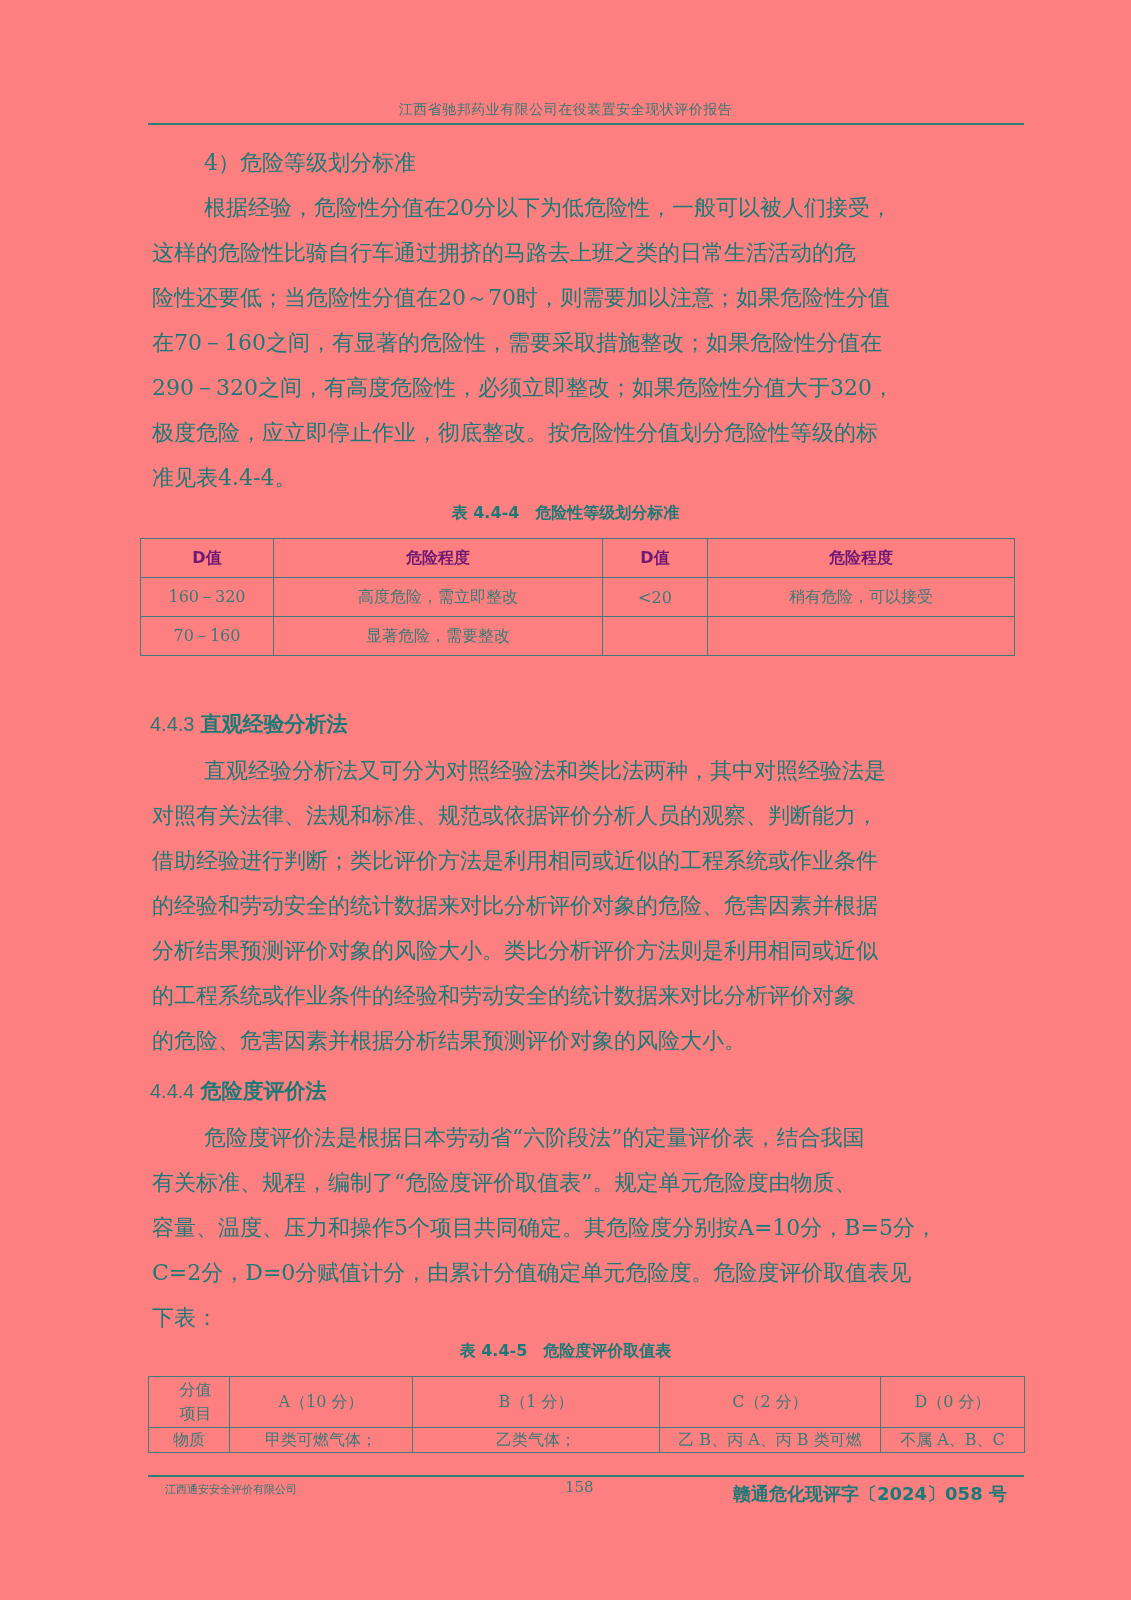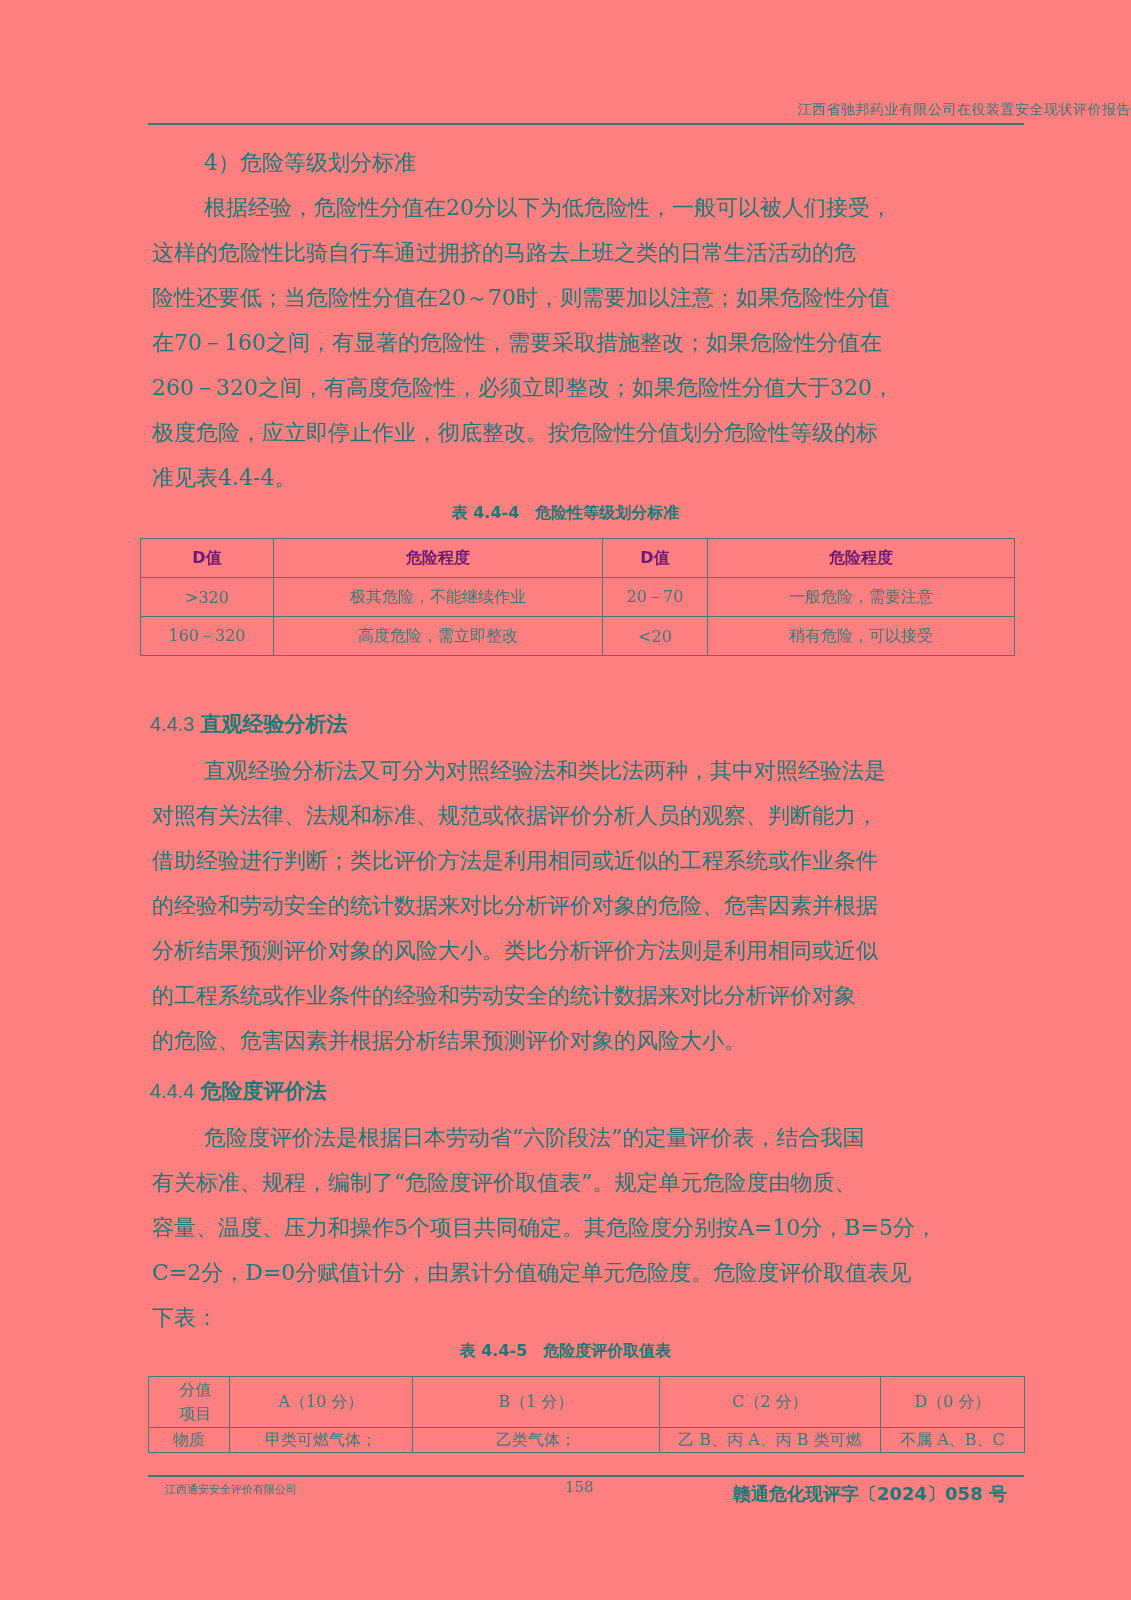--- a/index.html
+++ b/index.html
@@ -5,21 +5,21 @@
     html, body { margin: 0; padding: 0; }
     body {
       width: 1131px; height: 1600px;
       background: #fe7f7f;
       position: relative; overflow: hidden;
       font-family: "DejaVu Serif", "Liberation Serif", serif;
       color: #1b7a78;
     }
     .abs { position: absolute; }
     .header-title {
-      left: 0; width: 1131px; top: 101px; text-align: right;
+      left: 0; width: 1131px; top: 101px; text-align: center;
       font-size: 14px; color: #3a7775; letter-spacing: 0.5px;
       font-family: "DejaVu Sans", sans-serif;
     }
     .rule { left: 148px; width: 876px; height: 2px; background: #2e7d7b; }
     .line {
       left: 152px; width: 872px; font-size: 22px; line-height: 45px; height: 45px;
       white-space: nowrap; color: #1b7a78;
     }
     .indent { padding-left: 52px; }
     .caption {
@@ -50,51 +50,51 @@
 <body>
 
 <div class="abs header-title">江西省驰邦药业有限公司在役装置安全现状评价报告</div>
 <div class="abs rule" style="top:123px;"></div>
 
 <div class="abs line indent" style="top:140px;">4）危险等级划分标准</div>
 <div class="abs line indent" style="top:185px;">根据经验，危险性分值在20分以下为低危险性，一般可以被人们接受，</div>
 <div class="abs line" style="top:230px;">这样的危险性比骑自行车通过拥挤的马路去上班之类的日常生活活动的危</div>
 <div class="abs line" style="top:275px;">险性还要低；当危险性分值在20～70时，则需要加以注意；如果危险性分值</div>
 <div class="abs line" style="top:320px;">在70－160之间，有显著的危险性，需要采取措施整改；如果危险性分值在</div>
-<div class="abs line" style="top:365px;">260－320之间，有高度危险性，必须立即整改；如果危险性分值大于320，</div>
+<div class="abs line" style="top:365px;">290－320之间，有高度危险性，必须立即整改；如果危险性分值大于320，</div>
 <div class="abs line" style="top:410px;">极度危险，应立即停止作业，彻底整改。按危险性分值划分危险性等级的标</div>
 <div class="abs line" style="top:455px;">准见表4.4-4。</div>
 
 <div class="abs caption" style="top:503px;">表 4.4-4　危险性等级划分标准</div>
 
 <table class="t1">
   <colgroup>
       <col style="width:133px">
       <col style="width:329px">
       <col style="width:105px">
       <col style="width:307px">
     </colgroup>
   <tbody>
       <tr>
     <th>D值</th>
     <th>危险程度</th>
     <th>D值</th>
     <th>危险程度</th>
   </tr>
   <tr>
-    <td>&gt;320</td>
-    <td>极其危险，不能继续作业</td>
-    <td>20－70</td>
-    <td>一般危险，需要注意</td>
-  </tr>
-  <tr>
     <td>160－320</td>
     <td>高度危险，需立即整改</td>
     <td>&lt;20</td>
     <td>稍有危险，可以接受</td>
+  </tr>
+  <tr>
+    <td>70－160</td>
+    <td>显著危险，需要整改</td>
+    <td></td>
+    <td></td>
   </tr>
 </tbody>
   </table>
 
 <div class="abs h2" style="top:710px;">
   <span class="num">4.4.3</span><span class="txt">直观经验分析法</span>
 </div>
 <div class="abs line indent" style="top:748px;">直观经验分析法又可分为对照经验法和类比法两种，其中对照经验法是</div>
 <div class="abs line" style="top:793px;">对照有关法律、法规和标准、规范或依据评价分析人员的观察、判断能力，</div>
 <div class="abs line" style="top:838px;">借助经验进行判断；类比评价方法是利用相同或近似的工程系统或作业条件</div>

